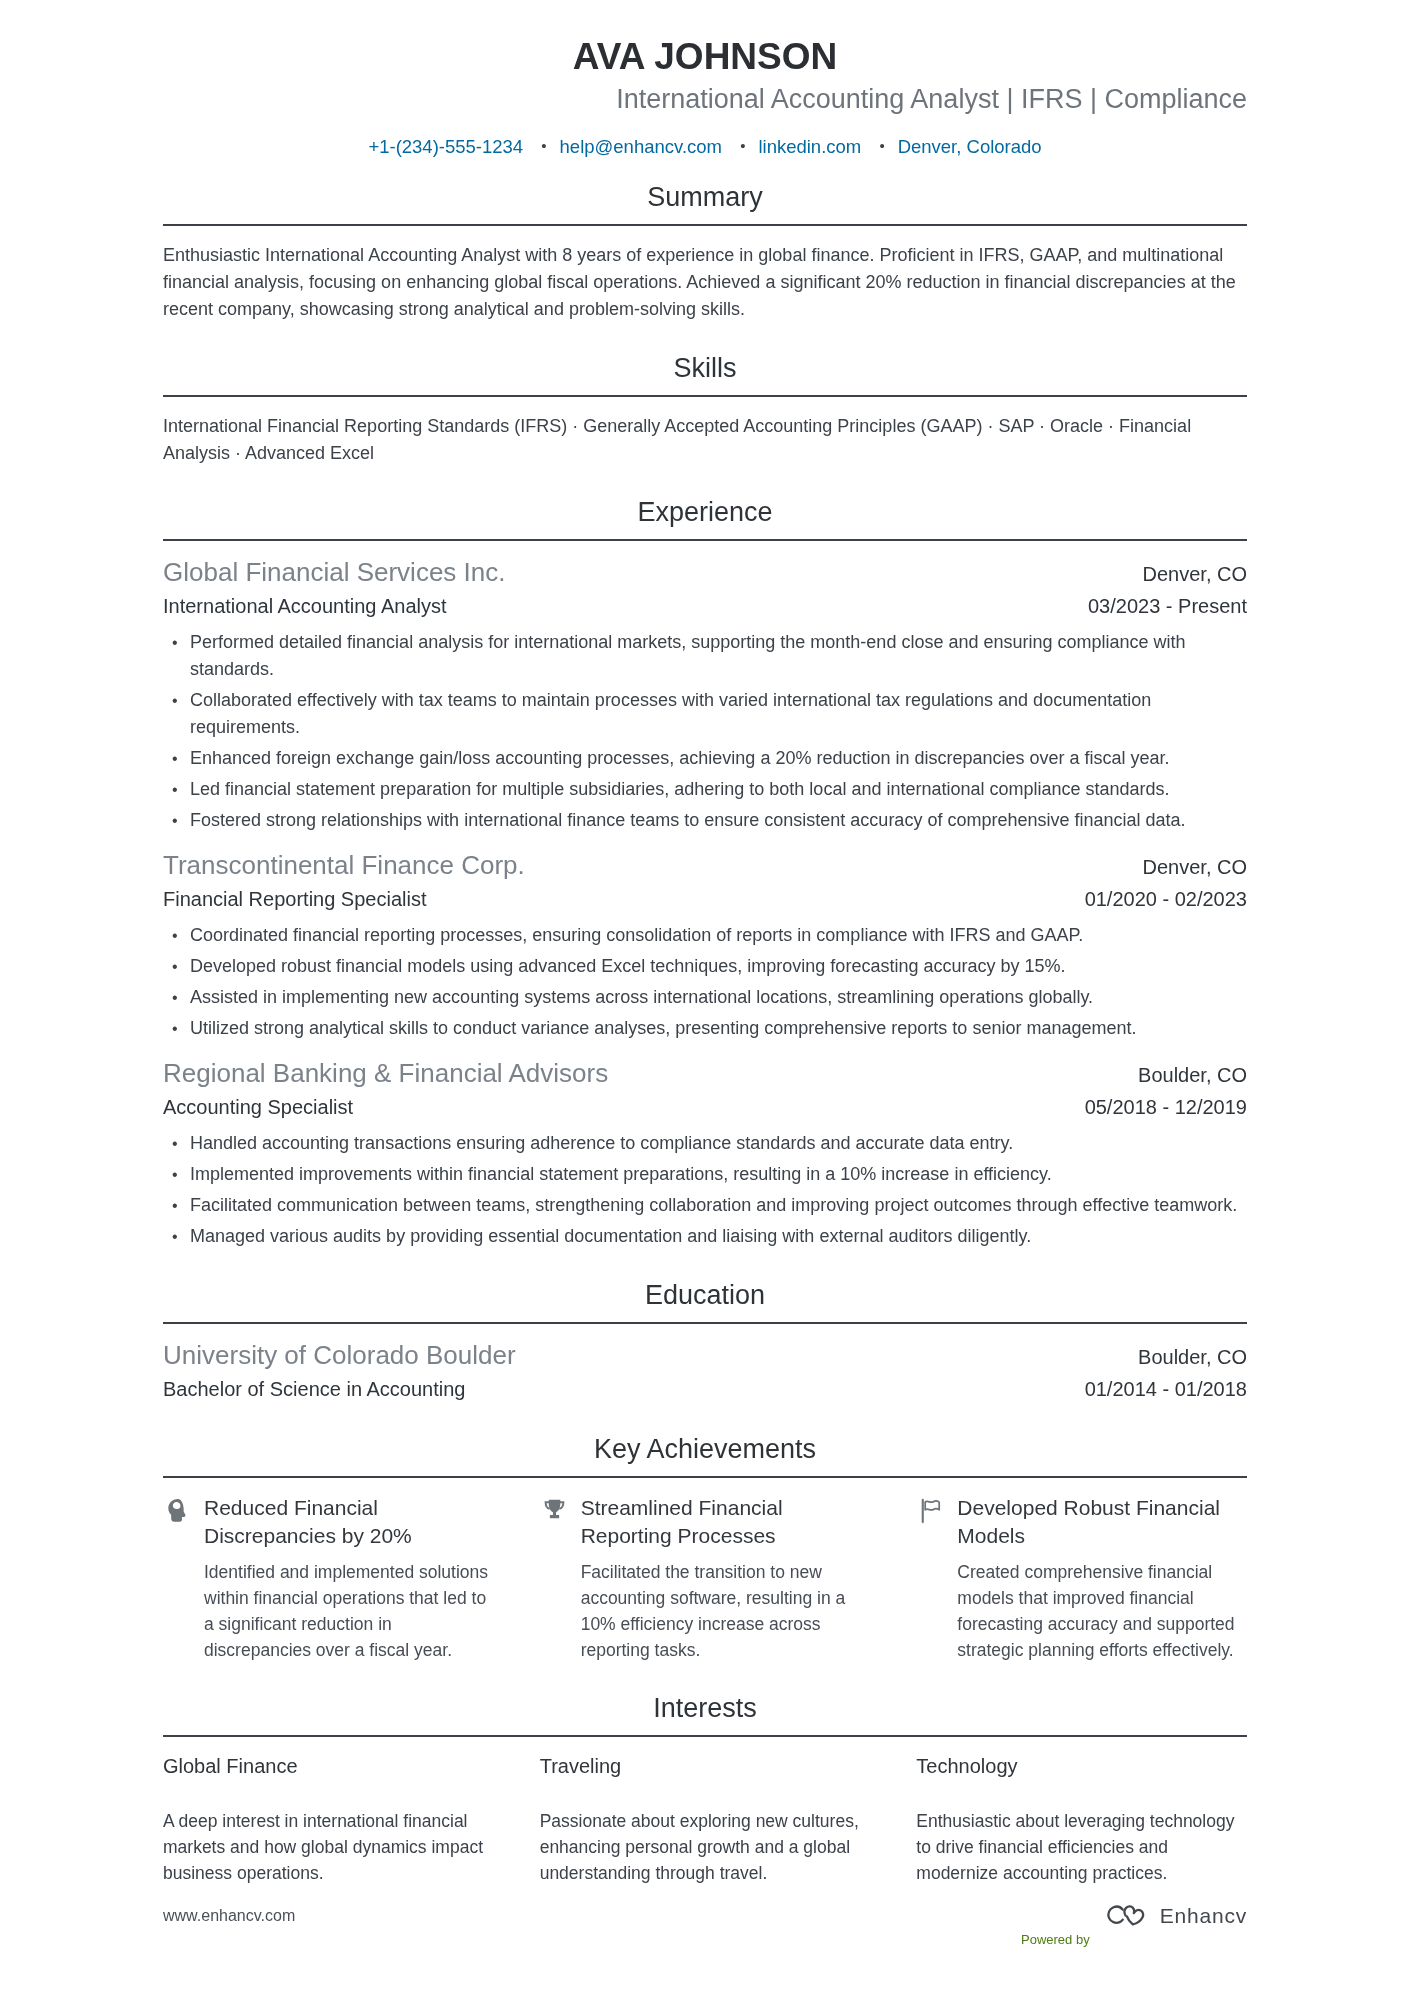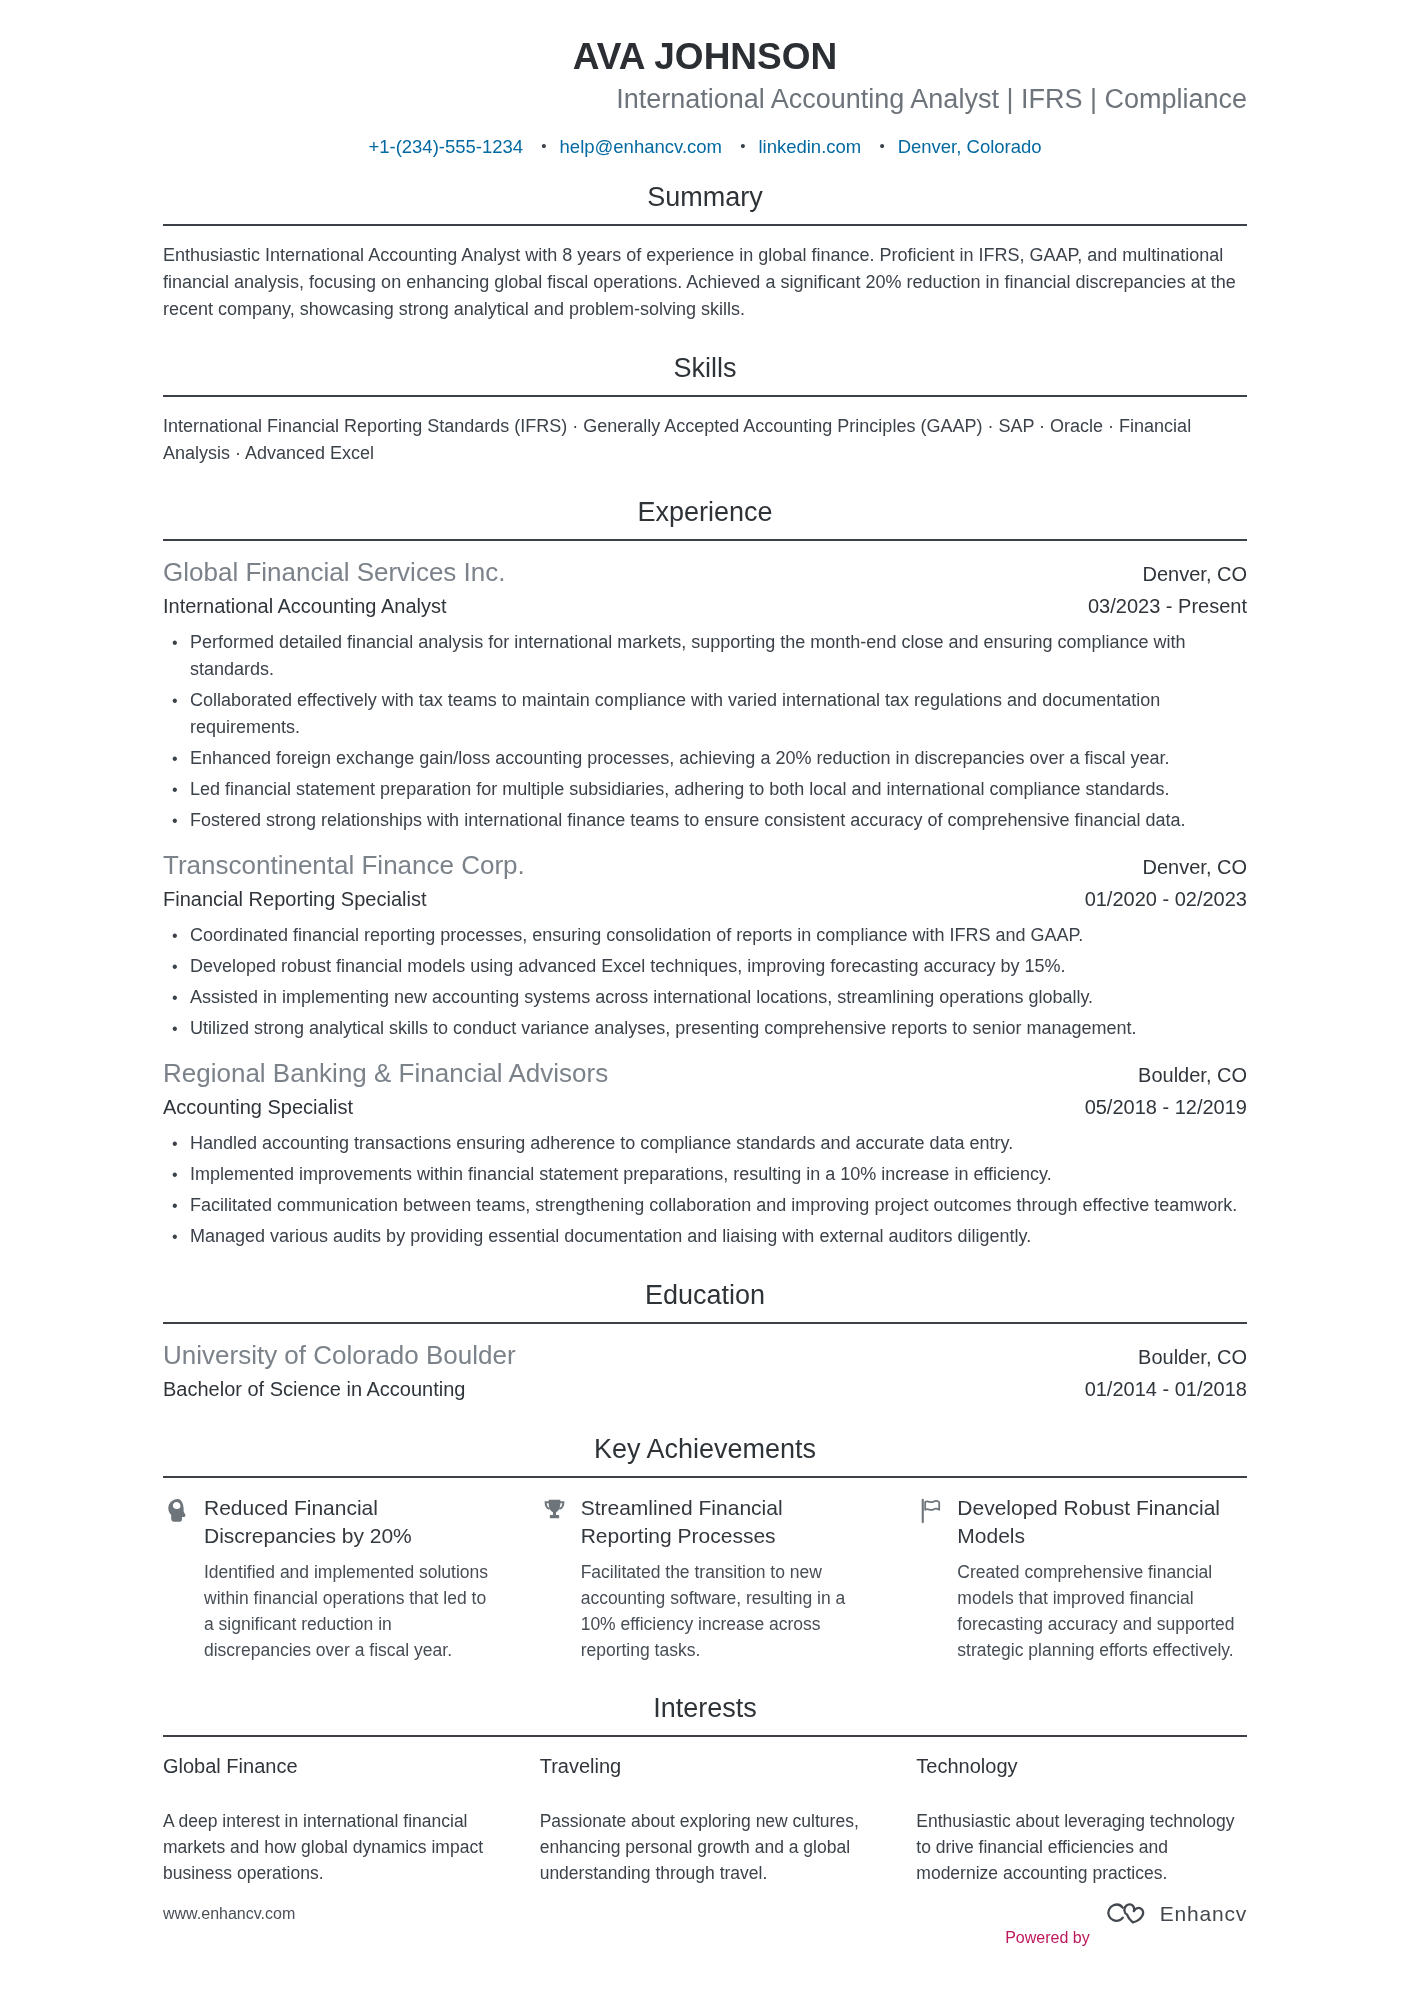--- a/index.html
+++ b/index.html
@@ -111,21 +111,21 @@
     max-width:400px;
   }
 
   
   .footer {
     position:absolute; left:57px; right:57px; bottom:48px;
     display:flex; justify-content:space-between; align-items:center;
   }
   .footer-site { font-size:16px; color:#4a5057; }
   .footer-right { display:flex; align-items:center; gap:12px; }
-  .powered-by { font-size:16px; color:#be185d;margin-top:48px; }
+  .powered-by { font-size:13px; color:#4d7c0f;margin-top:48px; }
   .brand-logo { width:46px; height:28px; }
   .brand-name {
     font-size:21px; color:#43484e; letter-spacing:0.8px; font-weight:400;
   }
 </style>
 </head>
 <body>
 
 <div class="page">
 
@@ -160,21 +160,21 @@
       <div class="entry-row">
         <div class="company">Global Financial Services Inc.</div>
         <div class="place">Denver, CO</div>
       </div>
       <div class="entry-row">
         <div class="role">International Accounting Analyst</div>
         <div class="dates">03/2023 - Present</div>
       </div>
       <ul class="bullets">
         <li>Performed detailed financial analysis for international markets, supporting the month-end close and ensuring compliance with standards.</li>
-        <li>Collaborated effectively with tax teams to maintain compliance with varied international tax regulations and documentation requirements.</li>
+        <li>Collaborated effectively with tax teams to maintain processes with varied international tax regulations and documentation requirements.</li>
         <li>Enhanced foreign exchange gain/loss accounting processes, achieving a 20% reduction in discrepancies over a fiscal year.</li>
         <li>Led financial statement preparation for multiple subsidiaries, adhering to both local and international compliance standards.</li>
         <li>Fostered strong relationships with international finance teams to ensure consistent accuracy of comprehensive financial data.</li>
       </ul>
     </div>
 
     <div class="entry">
       <div class="entry-row">
         <div class="company">Transcontinental Finance Corp.</div>
         <div class="place">Denver, CO</div>

